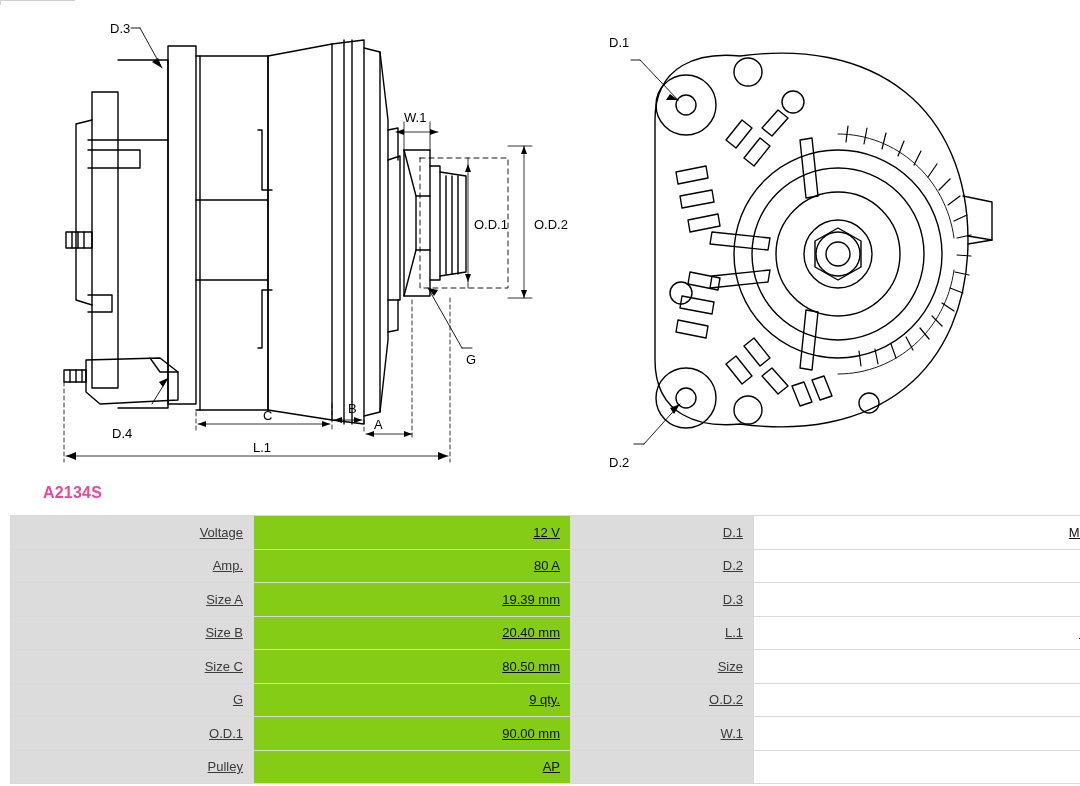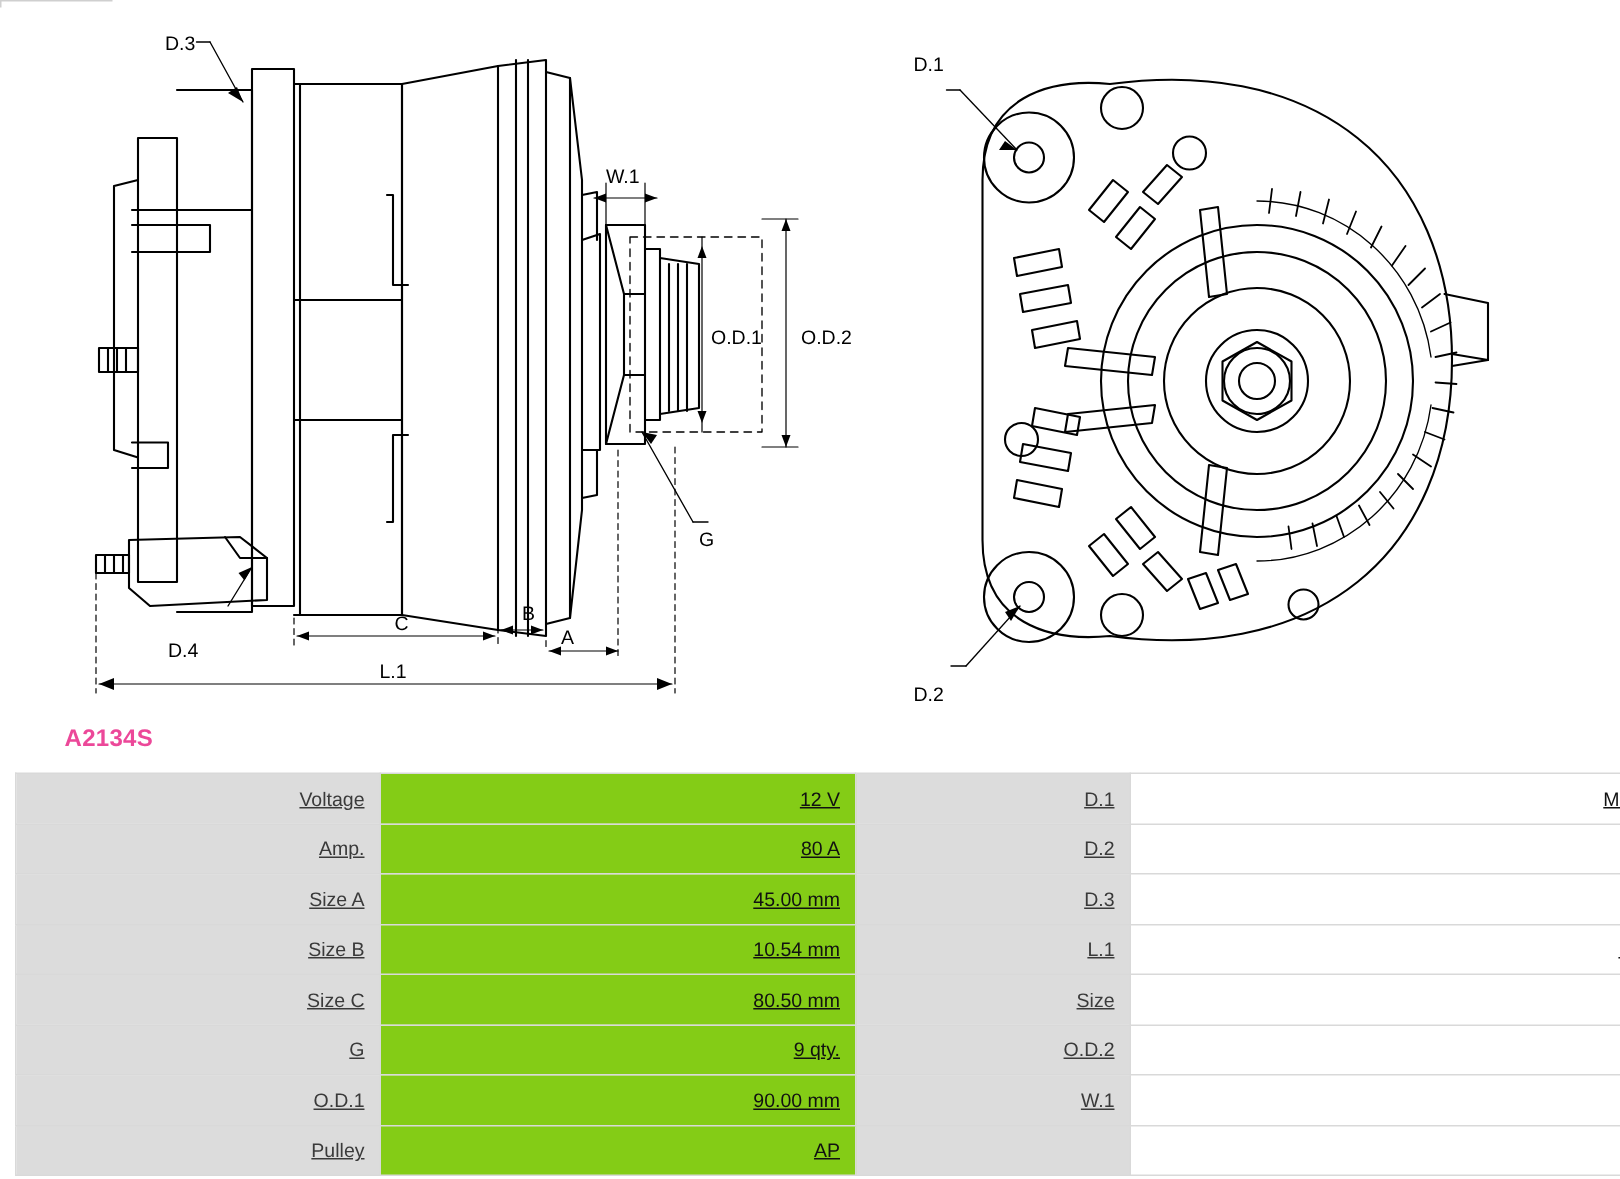--- a/index.html
+++ b/index.html
@@ -296,27 +296,27 @@
         <td class="val2">M8x1.25 mm</td>
       </tr>
       <tr>
         <td class="lbl">Amp.</td>
         <td class="val">80 A</td>
         <td class="lbl2">D.2</td>
         <td class="val2">10.00 mm</td>
       </tr>
       <tr>
         <td class="lbl">Size A</td>
-        <td class="val">45.00 mm</td>
+        <td class="val">19.39 mm</td>
         <td class="lbl2">D.3</td>
         <td class="val2">10.00 mm</td>
       </tr>
       <tr>
         <td class="lbl">Size B</td>
-        <td class="val">10.54 mm</td>
+        <td class="val">20.40 mm</td>
         <td class="lbl2">L.1</td>
         <td class="val2">178.00 mm</td>
       </tr>
       <tr>
         <td class="lbl">Size C</td>
         <td class="val">80.50 mm</td>
         <td class="lbl2">Size</td>
         <td class="val2">PL_2004</td>
       </tr>
       <tr>

